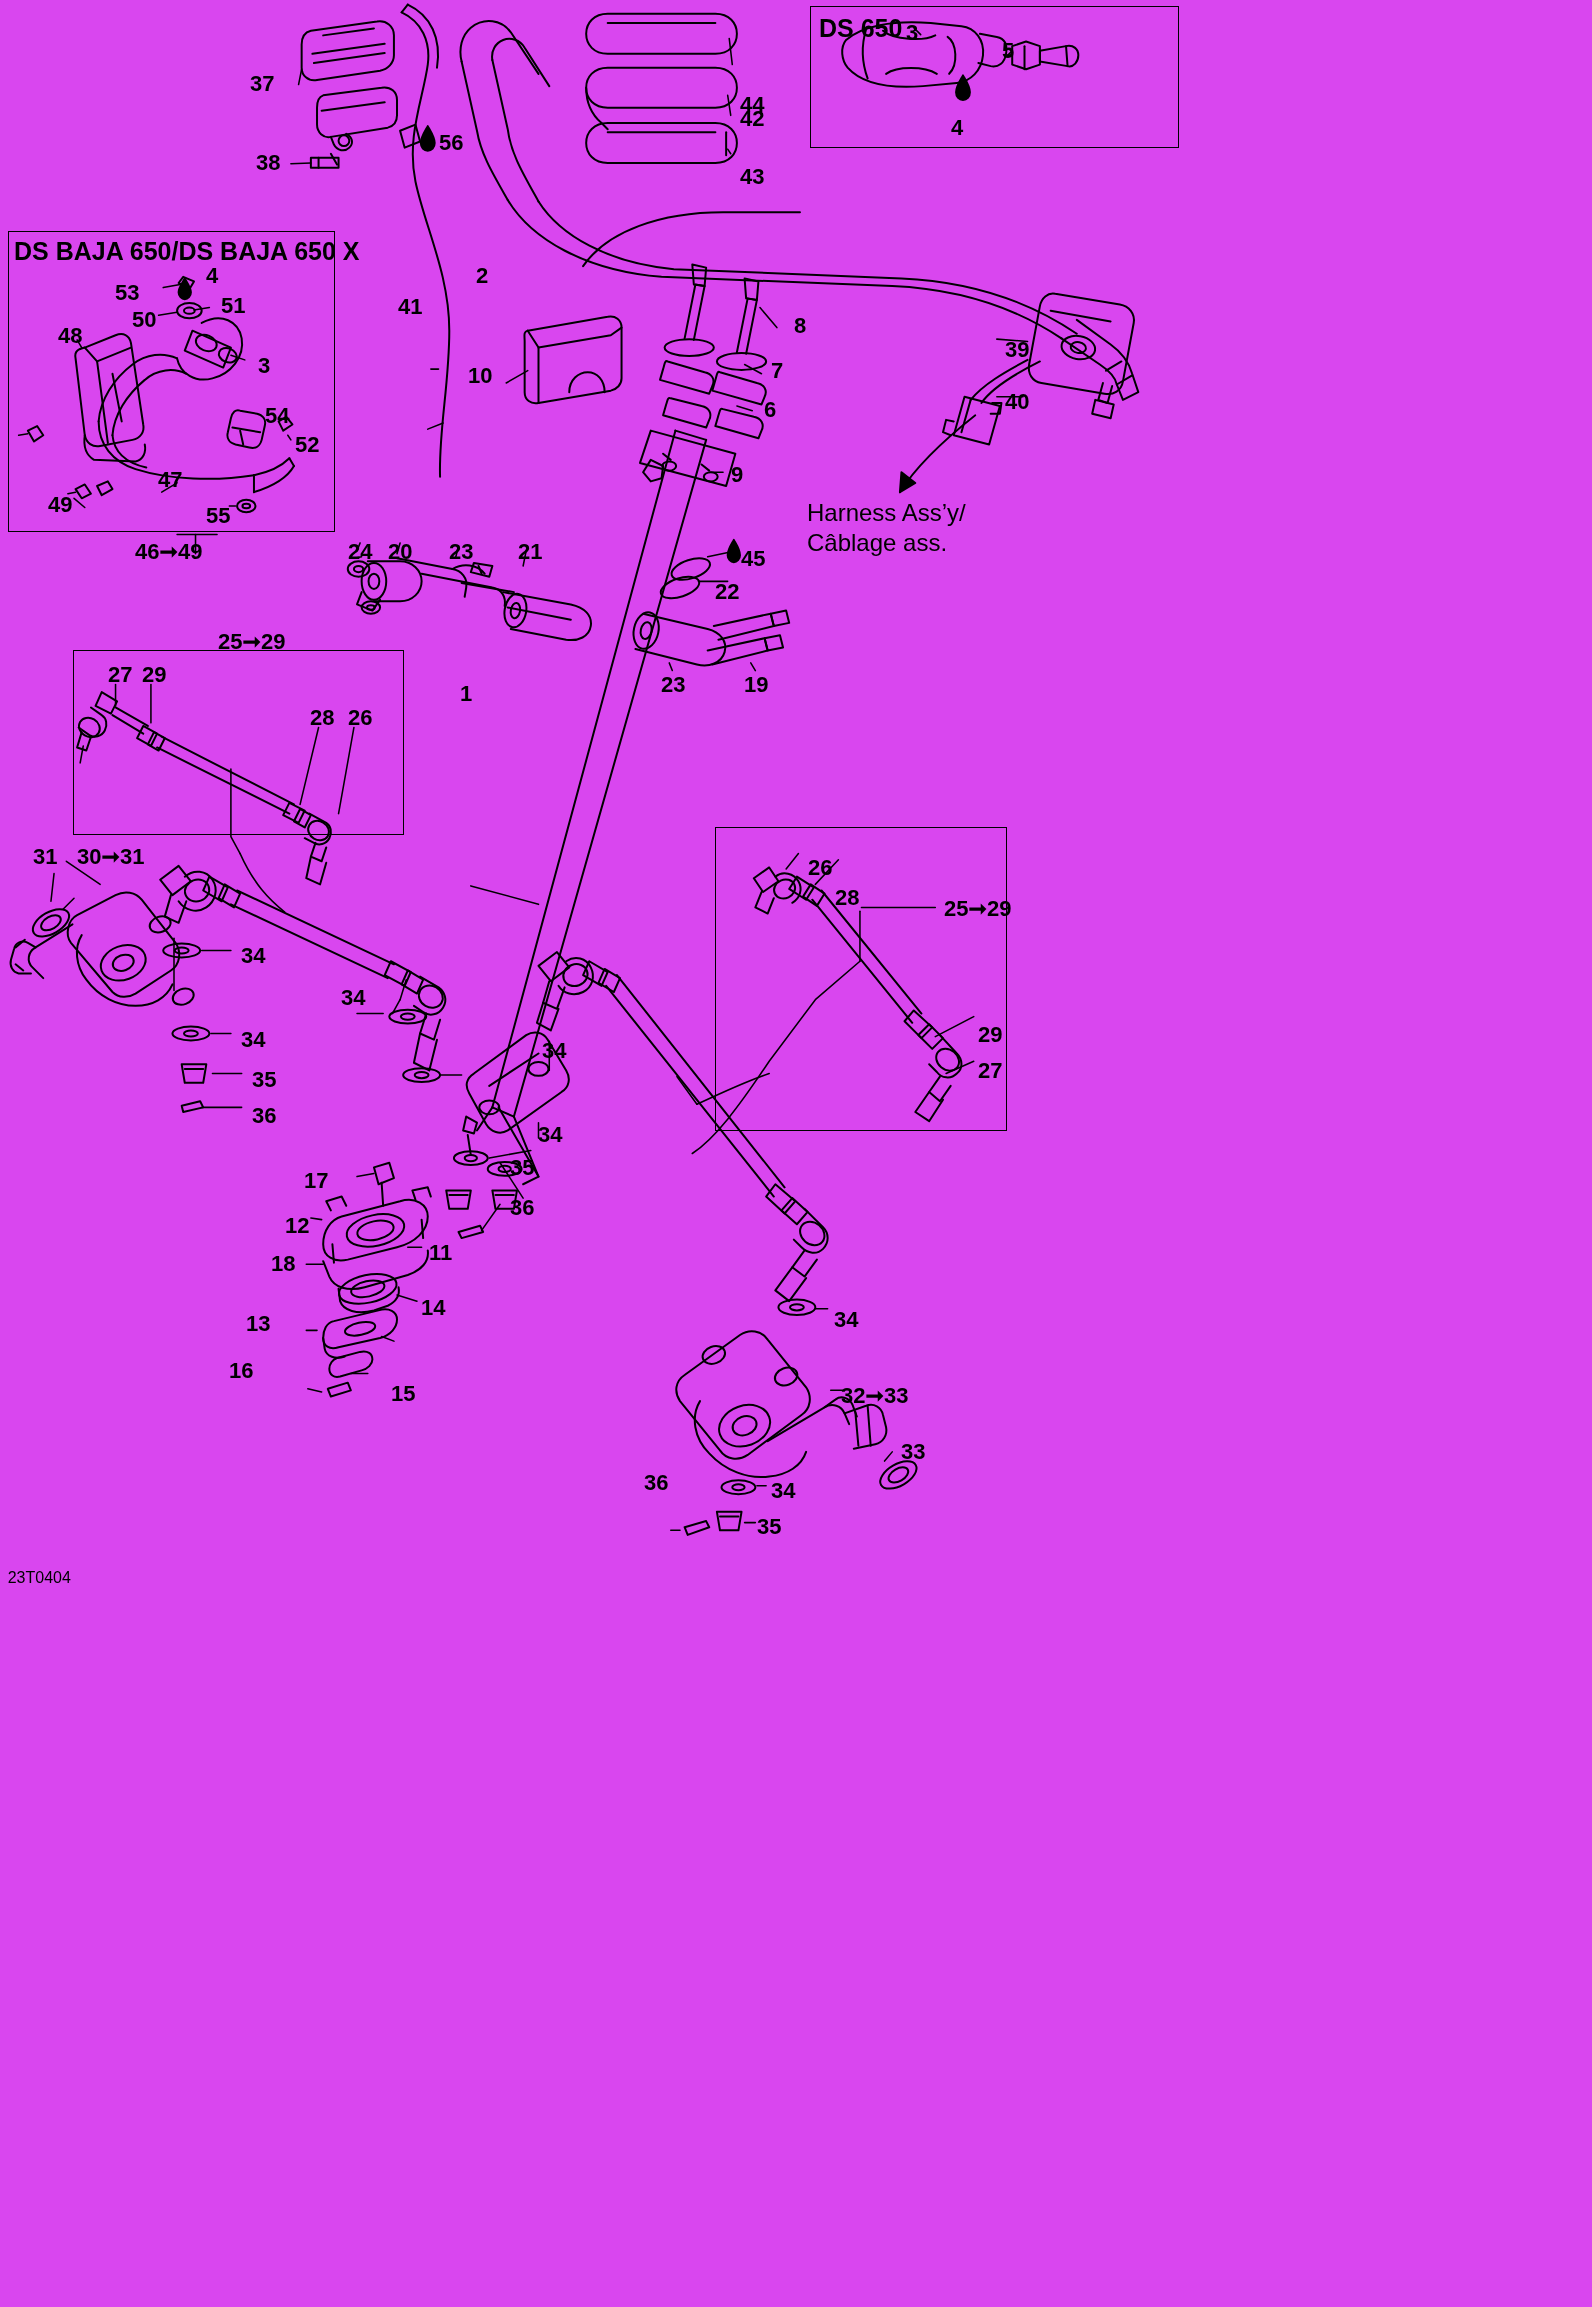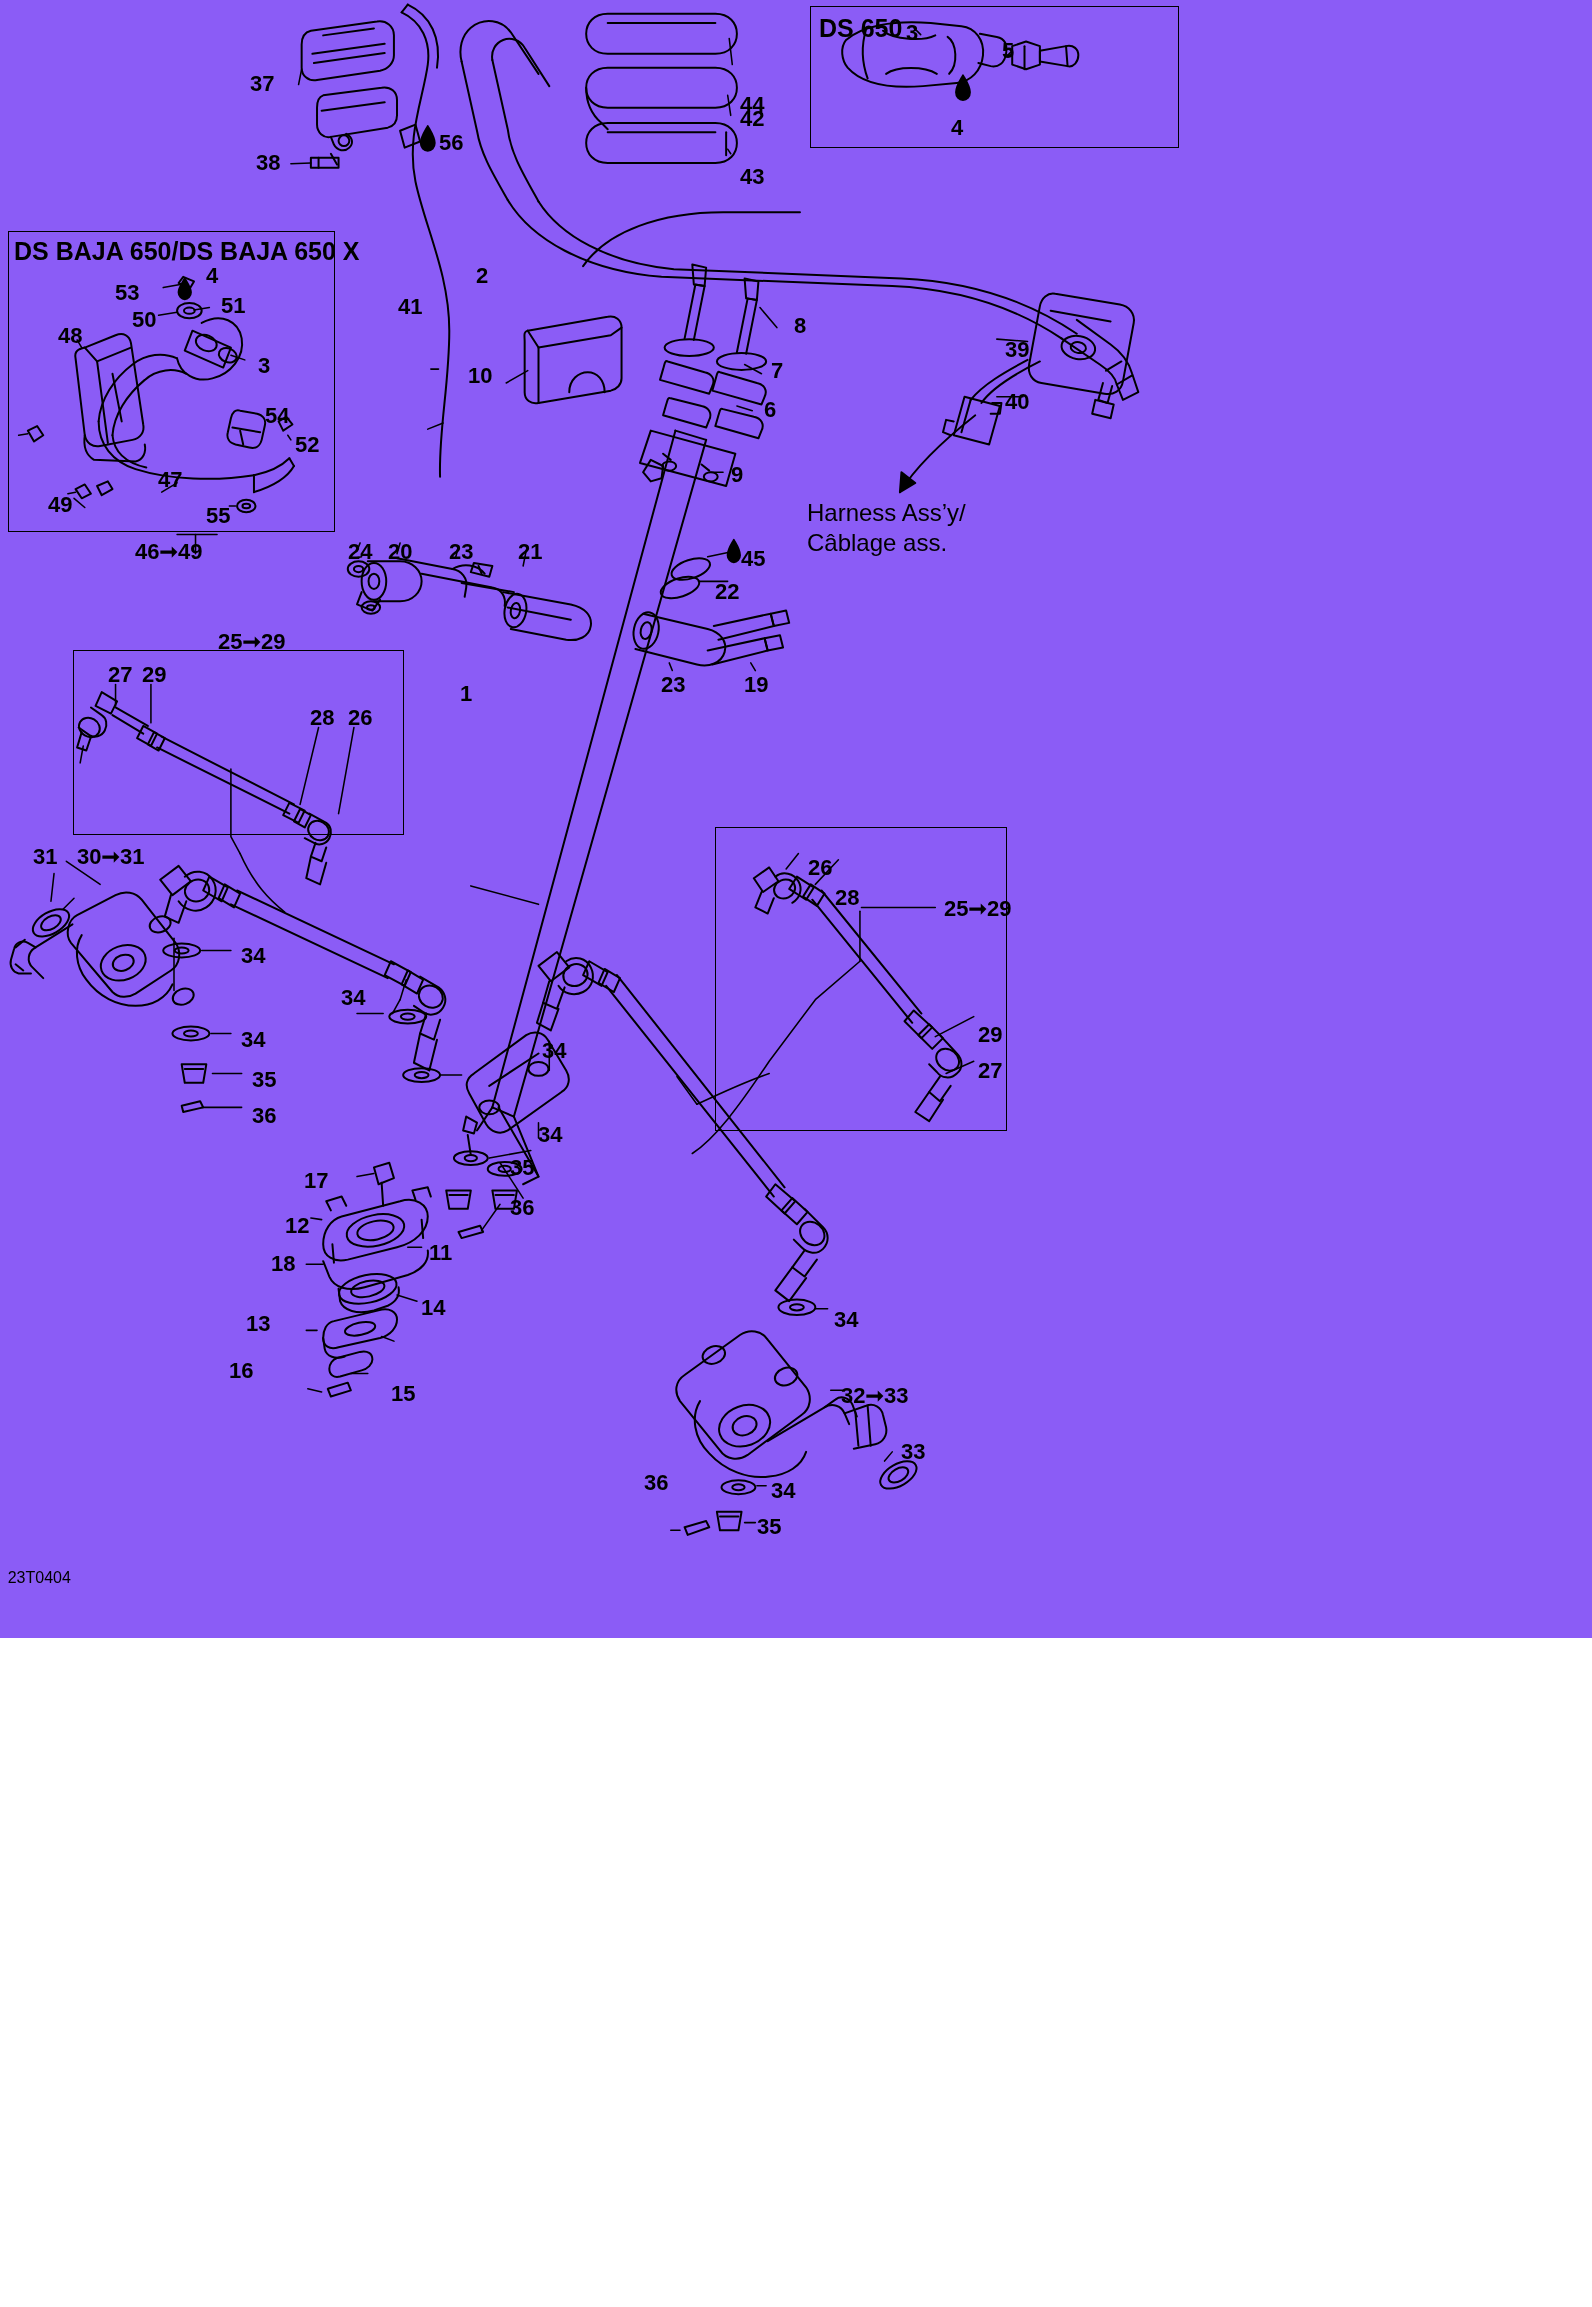--- a/index.html
+++ b/index.html
@@ -6,22 +6,22 @@
     margin: 0;
     padding: 0;
     background: #ffffff;
   }
   body {
     font-family: "Liberation Sans", sans-serif;
   }
   #page {
     position: relative;
     width: 1593px;
-    height: 1638px;
-    background: #8b5cf6;
+    height: 2307px;
+    background: #d946ef;
     overflow: hidden;
   }
   .svg-layer {
     position: absolute;
     left: 0;
     top: 0;
     width: 1593px;
     height: 2307px;
   }
   .callout {

